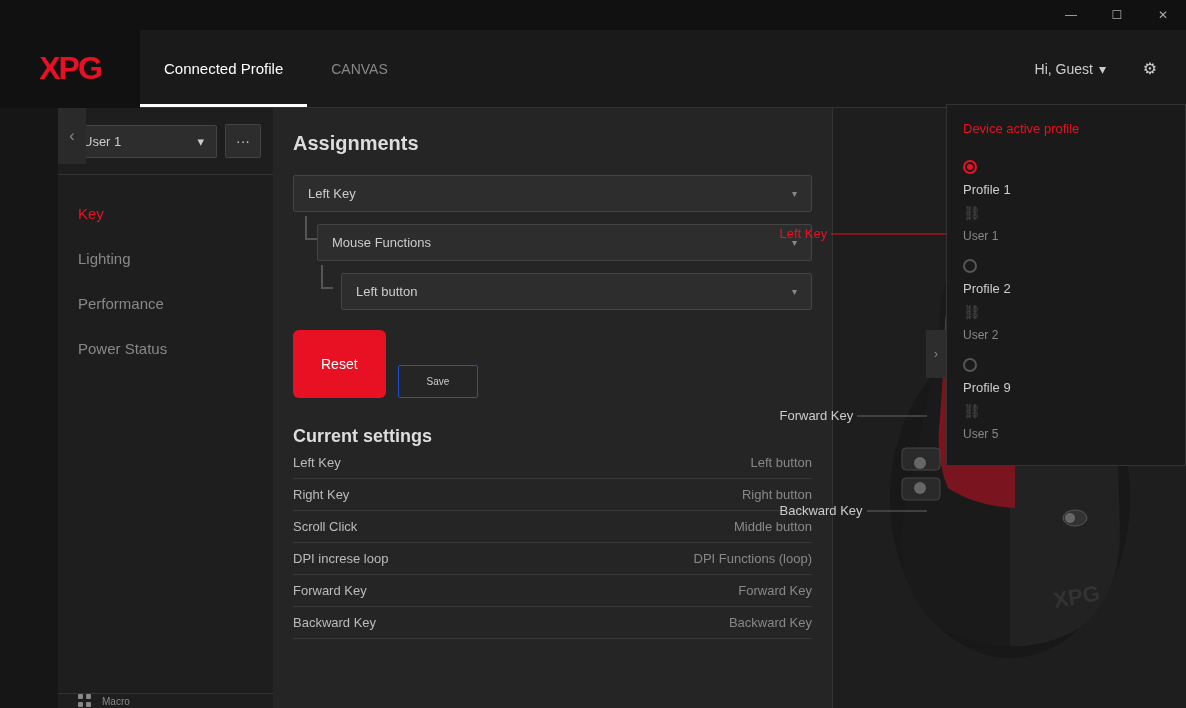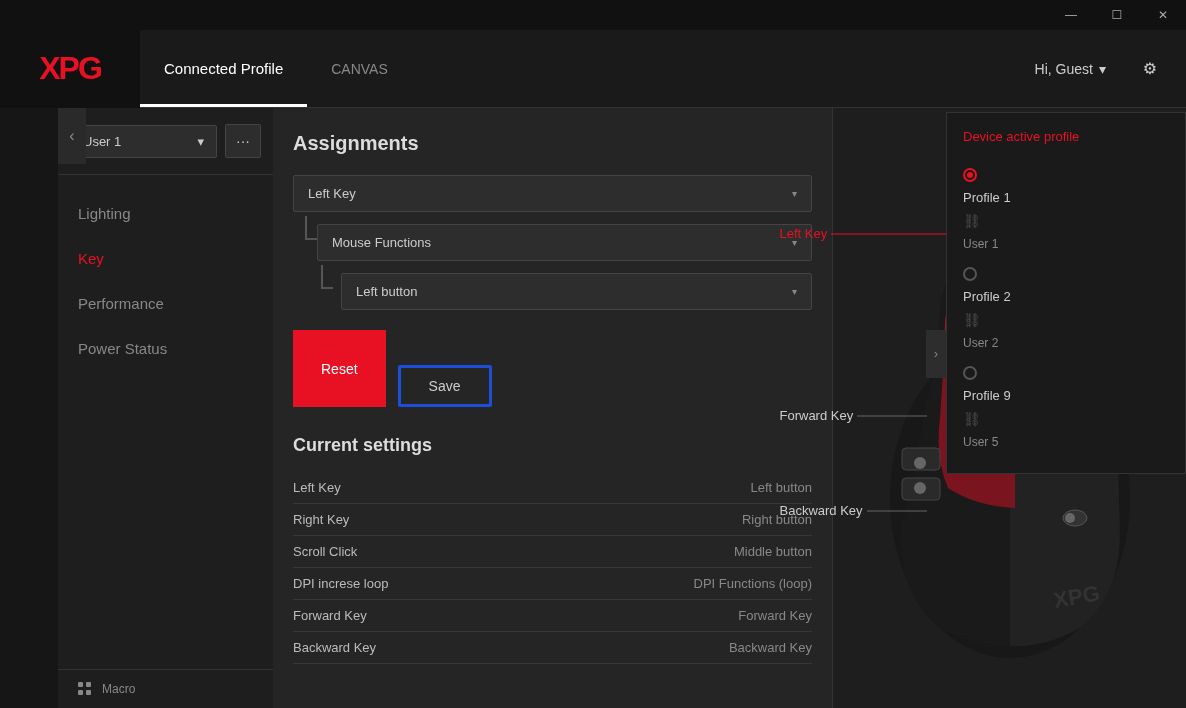--- a/index.html
+++ b/index.html
@@ -184,25 +184,25 @@
     .nav-item {
       padding: 14px 20px;
       font-size: 15px;
       color: #888;
       cursor: pointer;
     }
     .nav-item.active {
       color: #e81123;
     }
     .macro-item {
-      padding: 12px 20px;
+      padding: 0 20px;
       display: flex;
       align-items: center;
       gap: 10px;
-      font-size: 12px;
+      font-size: 10px;
       color: #888;
       cursor: pointer;
       border-top: 1px solid #333;
     }
     .macro-grid {
       display: grid;
       grid-template-columns: 1fr 1fr;
       gap: 2px;
       width: 14px;
       height: 14px;
@@ -264,40 +264,40 @@
       gap: 12px;
       margin-top: 20px;
     }
     .btn-reset {
       padding: 10px 28px;
       background: #e81123;
       color: #fff;
       font-size: 14px;
       border: none;
       cursor: pointer;
-      border-radius: 0;
+      border-radius: 6px;
     }
     .btn-save {
       padding: 10px 28px;
       background: transparent;
       color: #ccc;
-      font-size: 14px;
-      border: 3px solid #1d4ed8;
+      font-size: 10px;
+      border: 1px solid #1d4ed8;
       cursor: pointer;
       border-radius: 2px;
       margin-top: 35px;
     }
 
     
     .current-settings-title {
       font-size: 18px;
       font-weight: 600;
       color: #ddd;
       margin-top: 28px;
-      margin-bottom: 16px;
+      margin-bottom: 0;
     }
     .settings-table {
       width: 100%;
     }
     .settings-row {
       display: flex;
       justify-content: space-between;
       padding: 8px 0;
       border-bottom: 1px solid #383838;
       font-size: 13px;
@@ -320,21 +320,21 @@
     
     .mouse-container {
       position: relative;
       width: 460px;
       height: 580px;
     }
 
     
     .profile-panel {
       position: absolute;
-      top: 112px; right: 0;
+      top: 104px; right: 0;
       width: 240px;
       background: #1a1a1a;
       border: 1px solid #333;
       padding: 16px;
       z-index: 50;
     }
     .profile-panel-title {
       color: #e81123;
       font-size: 13px;
       margin-bottom: 16px;
@@ -424,25 +424,25 @@
 
 <div class="left-panel">
   <div class="profile-selector">
     <div class="profile-dropdown">
       <span>User 1</span>
       <span>▾</span>
     </div>
     <div class="profile-dots">···</div>
   </div>
   <div class="nav-items">
+    <div class="nav-item active">
+      <span>Key</span>
+    </div>
     <div class="nav-item">
       <span>Lighting</span>
-    </div>
-    <div class="nav-item active">
-      <span>Key</span>
     </div>
     <div class="nav-item">
       <span>Performance</span>
     </div>
     <div class="nav-item">
       <span>Power Status</span>
     </div>
   </div>
   <div class="macro-item">
     <div class="macro-grid">

